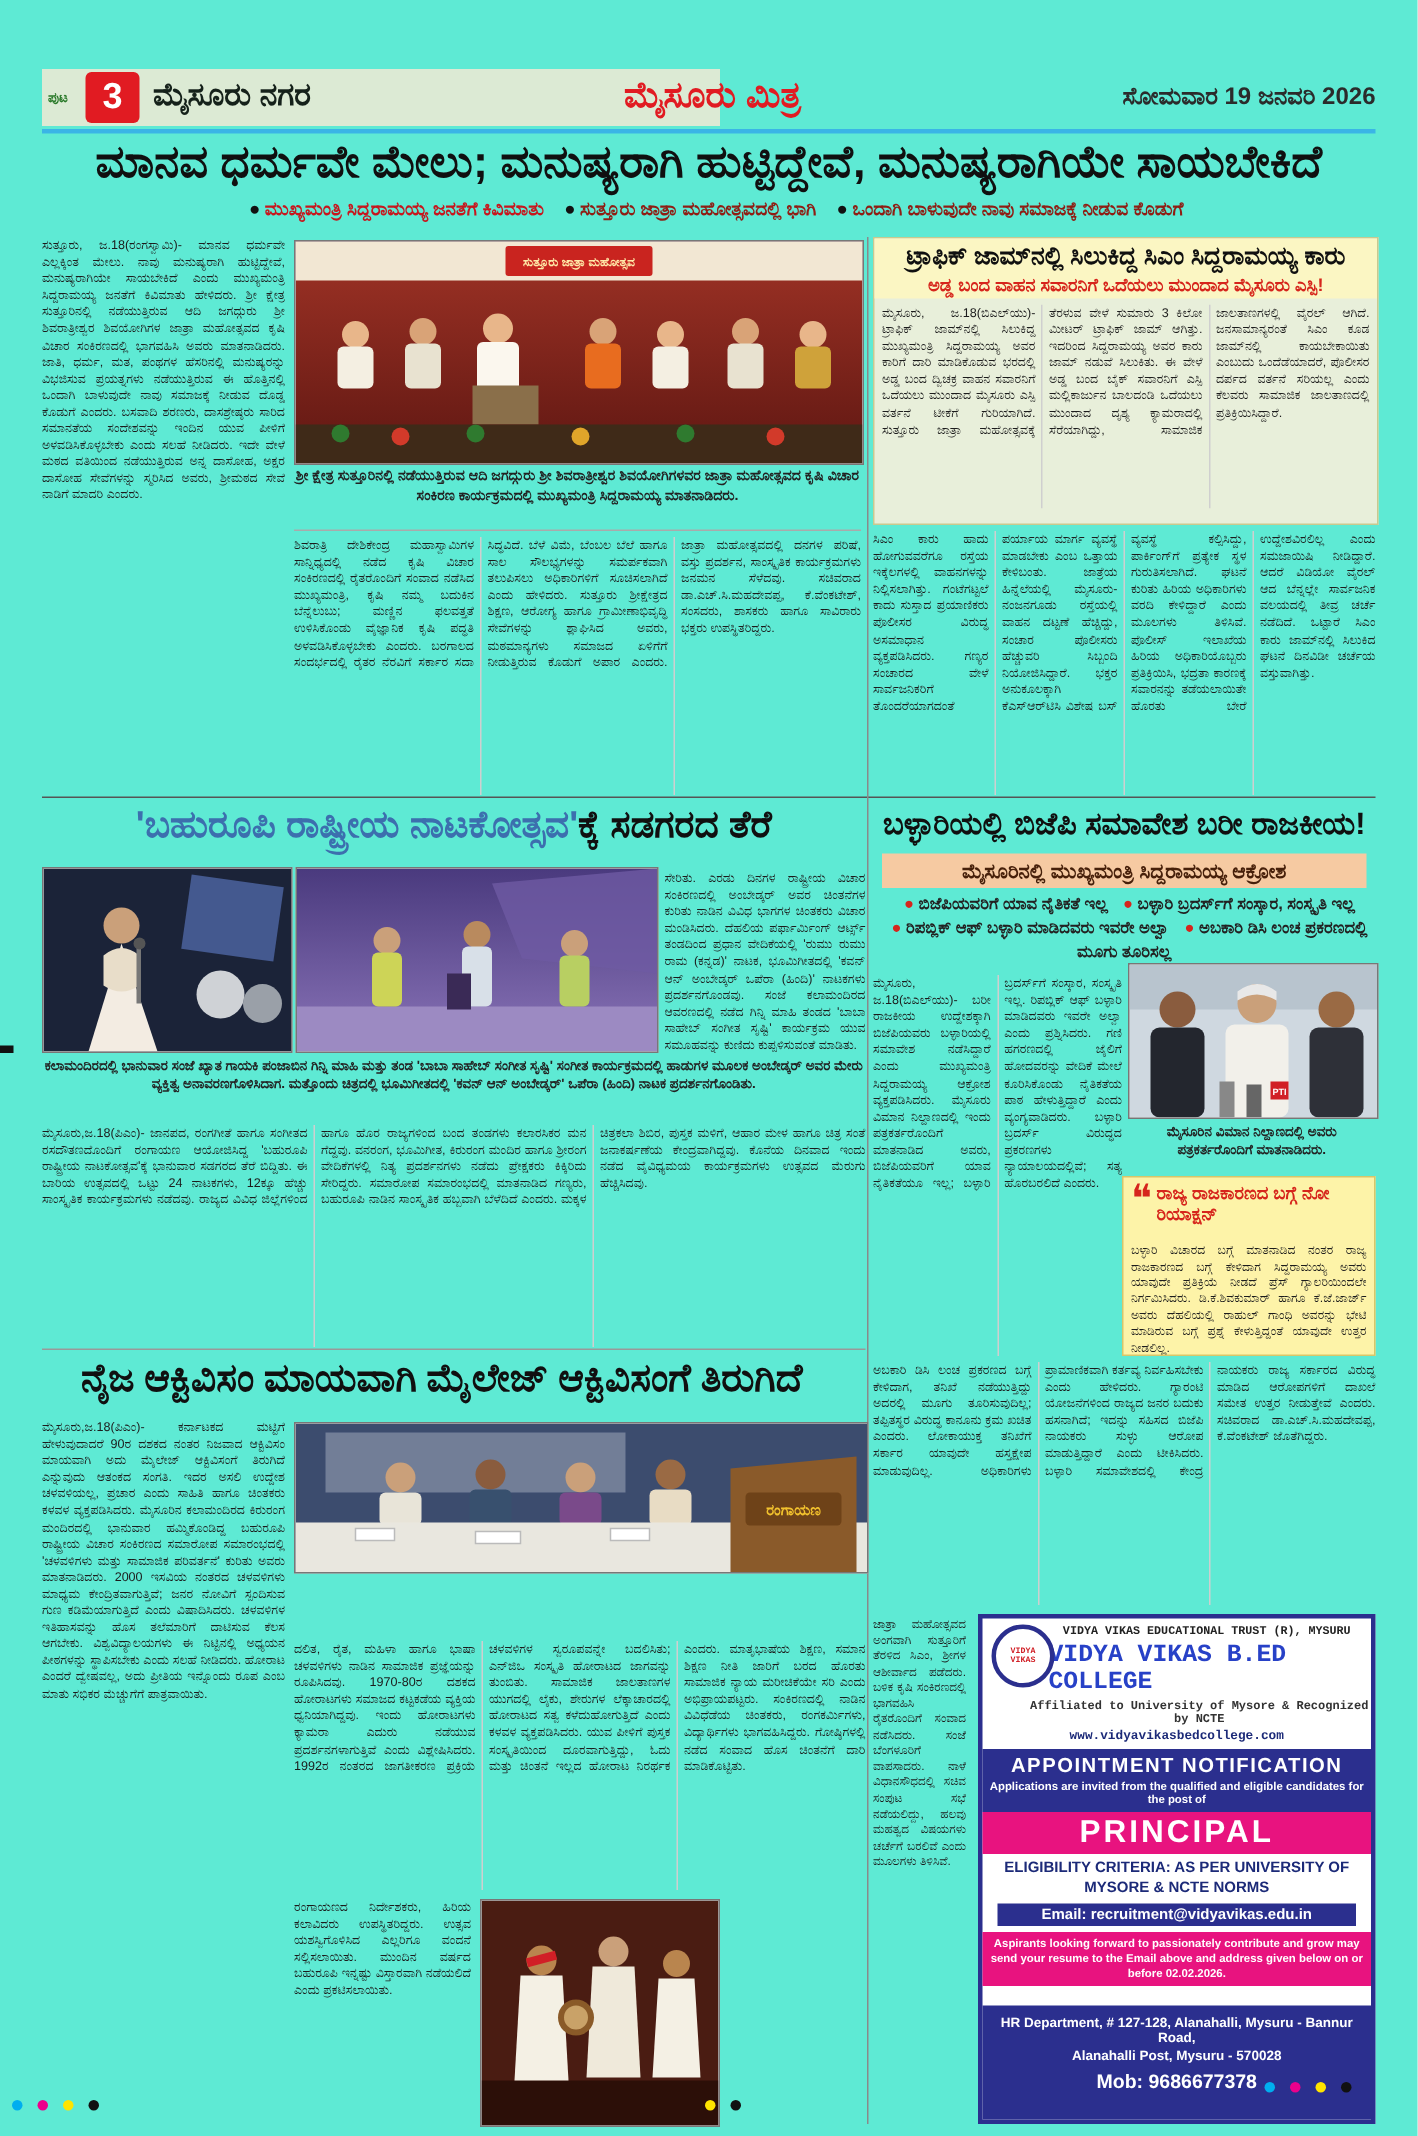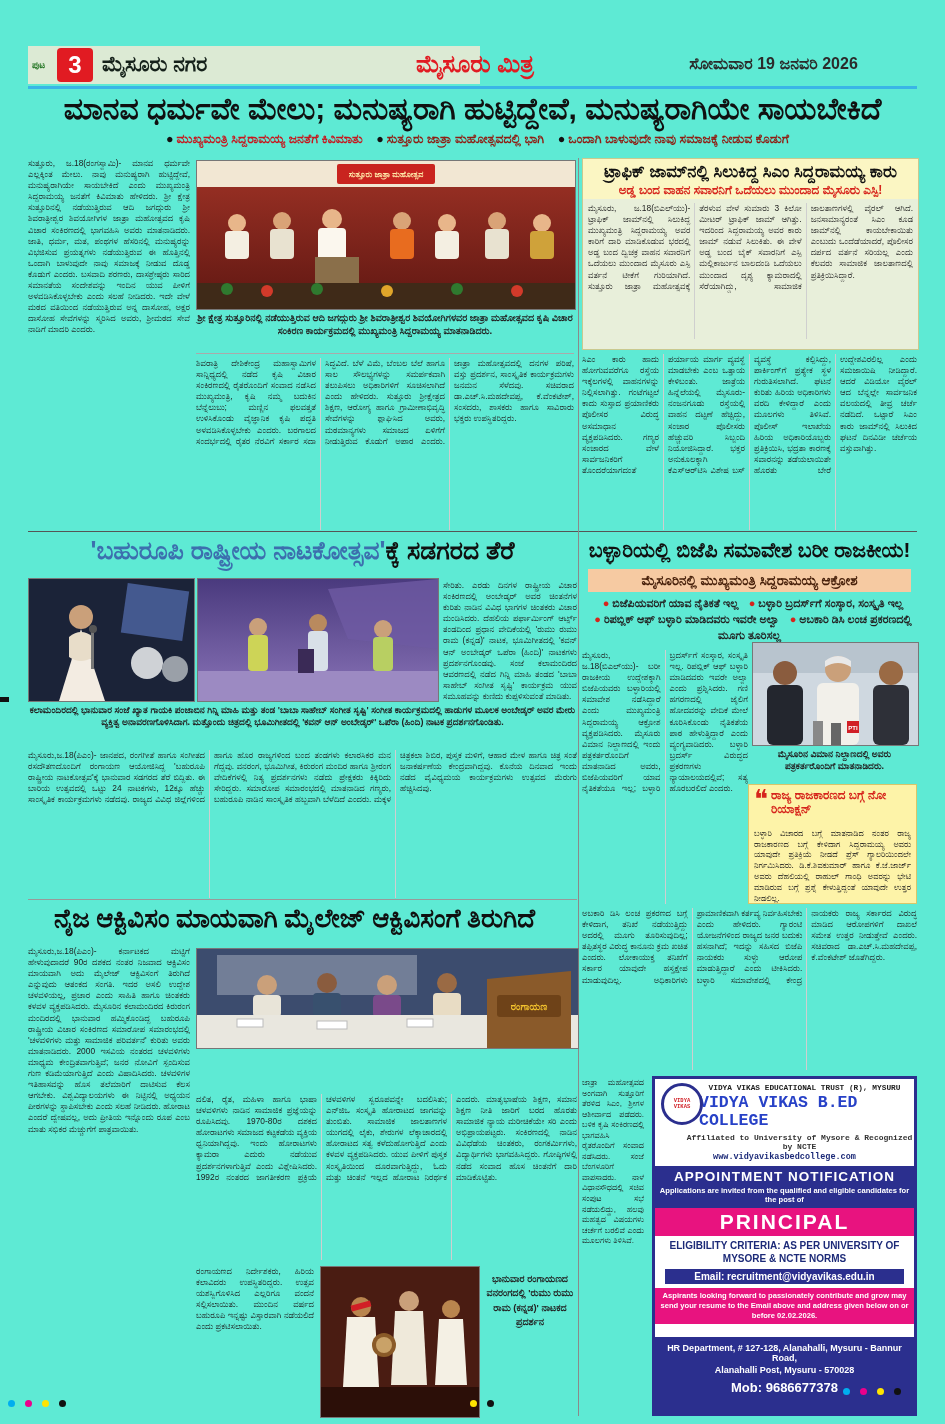--- a/index.html
+++ b/index.html
@@ -28,21 +28,21 @@
 <div id="page">
 
   <div class="abs" style="left:28px;top:46px;width:452px;height:38px;background:#dcead4;"></div>
   <div class="abs" style="left:32px;top:60px;font-size:9px;font-weight:bold;color:#2a7a2a;">ಪುಟ</div>
   <div class="abs" style="left:57px;top:48px;width:36px;height:34px;background:#e11b22;border-radius:4px;
               display:flex;align-items:center;justify-content:center;">
     <span style="color:#fff;font-weight:bold;font-size:24px;">3</span>
   </div>
   <div class="abs" style="left:102px;top:52px;font-size:21px;font-weight:bold;color:#15211a;">ಮೈಸೂರು ನಗರ</div>
   <div class="abs" style="left:330px;top:50px;width:290px;text-align:center;font-size:24px;font-weight:bold;color:#e11b22;">ಮೈಸೂರು ಮಿತ್ರ</div>
-  <div class="abs" style="left:630px;top:55px;width:287px;text-align:center;font-size:16px;font-weight:bold;color:#2b2b2b;">ಸೋಮವಾರ 19 ಜನವರಿ 2026</div>
+  <div class="abs" style="left:630px;top:55px;width:287px;text-align:right;font-size:16px;font-weight:bold;color:#2b2b2b;">ಸೋಮವಾರ 19 ಜನವರಿ 2026</div>
   <div class="abs" style="left:28px;top:86px;width:889px;height:3px;background:#3ab5e6;"></div>
 
   <div class="abs" style="left:28px;top:132px;width:889px;text-align:center;font-size:12.5px;font-weight:bold;">
     <span class="bullet-dot">●</span><span style="color:#c7161d;">ಮುಖ್ಯಮಂತ್ರಿ ಸಿದ್ದರಾಮಯ್ಯ ಜನತೆಗೆ ಕಿವಿಮಾತು</span>
     <span class="bullet-dot">●</span><span style="color:#8f1d13;">ಸುತ್ತೂರು ಜಾತ್ರಾ ಮಹೋತ್ಸವದಲ್ಲಿ ಭಾಗಿ</span>
     <span class="bullet-dot">●</span><span style="color:#8f1d13;">ಒಂದಾಗಿ ಬಾಳುವುದೇ ನಾವು ಸಮಾಜಕ್ಕೆ ನೀಡುವ ಕೊಡುಗೆ</span>
   </div>
   <div class="abs hl" style="left:28px;top:92px;width:889px;text-align:center;font-size:30px;line-height:1.15;">ಮಾನವ ಧರ್ಮವೇ ಮೇಲು; ಮನುಷ್ಯರಾಗಿ ಹುಟ್ಟಿದ್ದೇವೆ, ಮನುಷ್ಯರಾಗಿಯೇ ಸಾಯಬೇಕಿದೆ</div>
 
   <div class="abs btxt" style="left:28px;top:158px;width:162px;height:372px;">ಸುತ್ತೂರು, ಜ.18(ರಂಗಸ್ವಾಮಿ)- ಮಾನವ ಧರ್ಮವೇ ಎಲ್ಲಕ್ಕಿಂತ ಮೇಲು. ನಾವು ಮನುಷ್ಯರಾಗಿ ಹುಟ್ಟಿದ್ದೇವೆ, ಮನುಷ್ಯರಾಗಿಯೇ ಸಾಯಬೇಕಿದೆ ಎಂದು ಮುಖ್ಯಮಂತ್ರಿ ಸಿದ್ದರಾಮಯ್ಯ ಜನತೆಗೆ ಕಿವಿಮಾತು ಹೇಳಿದರು. ಶ್ರೀ ಕ್ಷೇತ್ರ ಸುತ್ತೂರಿನಲ್ಲಿ ನಡೆಯುತ್ತಿರುವ ಆದಿ ಜಗದ್ಗುರು ಶ್ರೀ ಶಿವರಾತ್ರೀಶ್ವರ ಶಿವಯೋಗಿಗಳ ಜಾತ್ರಾ ಮಹೋತ್ಸವದ ಕೃಷಿ ವಿಚಾರ ಸಂಕಿರಣದಲ್ಲಿ ಭಾಗವಹಿಸಿ ಅವರು ಮಾತನಾಡಿದರು. ಜಾತಿ, ಧರ್ಮ, ಮತ, ಪಂಥಗಳ ಹೆಸರಿನಲ್ಲಿ ಮನುಷ್ಯರನ್ನು ವಿಭಜಿಸುವ ಪ್ರಯತ್ನಗಳು ನಡೆಯುತ್ತಿರುವ ಈ ಹೊತ್ತಿನಲ್ಲಿ ಒಂದಾಗಿ ಬಾಳುವುದೇ ನಾವು ಸಮಾಜಕ್ಕೆ ನೀಡುವ ದೊಡ್ಡ ಕೊಡುಗೆ ಎಂದರು. ಬಸವಾದಿ ಶರಣರು, ದಾಸಶ್ರೇಷ್ಠರು ಸಾರಿದ ಸಮಾನತೆಯ ಸಂದೇಶವನ್ನು ಇಂದಿನ ಯುವ ಪೀಳಿಗೆ ಅಳವಡಿಸಿಕೊಳ್ಳಬೇಕು ಎಂದು ಸಲಹೆ ನೀಡಿದರು. ಇದೇ ವೇಳೆ ಮಠದ ವತಿಯಿಂದ ನಡೆಯುತ್ತಿರುವ ಅನ್ನ ದಾಸೋಹ, ಅಕ್ಷರ ದಾಸೋಹ ಸೇವೆಗಳನ್ನು ಸ್ಮರಿಸಿದ ಅವರು, ಶ್ರೀಮಠದ ಸೇವೆ ನಾಡಿಗೆ ಮಾದರಿ ಎಂದರು.</div>
@@ -211,21 +211,20 @@
         <path d="M26 50 L54 50 L58 120 L22 120 Z" fill="#f4f0e4"></path>
       <circle cx="88" cy="34" r="10" fill="#caa07a"></circle>
         <path d="M74 44 L102 44 L106 118 L70 118 Z" fill="#efe9da"></path>
       <circle cx="130" cy="42" r="9" fill="#b9854e"></circle>
         <path d="M118 52 L142 52 L146 118 L114 118 Z" fill="#f4f0e4"></path>
       <circle cx="63" cy="78" r="12" fill="#8a5a28"></circle>
         <circle cx="63" cy="78" r="8" fill="#c9a268"></circle>
       <rect x="30" y="36" width="20" height="6" fill="#d11f26" transform="rotate(-15 40 39)"></rect>
     </svg>
   </div>
-  <div class="abs cap" style="left:484px;top:1272px;width:92px;height:144px;font-size:9.5px;line-height:1.5;">ಭಾನುವಾರ ರಂಗಾಯಣದ ವನರಂಗದಲ್ಲಿ 'ರುಮು ರುಮು ರಾಮ (ಕನ್ನಡ)' ನಾಟಕದ ಪ್ರದರ್ಶನ</div>
 
   <div class="abs" style="left:652px;top:1076px;width:265px;height:340px;border:3px solid #2b2f8e;background:#fff;box-sizing:border-box;">
     <div style="position:relative;padding-top:5px;font-family:Liberation Mono, monospace;">
       <div style="position:absolute;left:6px;top:4px;width:36px;height:36px;border:3px solid #2b2f8e;border-radius:50%;
                   display:flex;align-items:center;justify-content:center;">
         <span style="font-size:5.5px;font-weight:bold;color:#d11f26;text-align:center;line-height:1.1;">VIDYA VIKAS</span>
       </div>
       <div style="margin-left:44px;margin-right:4px;text-align:center;font-size:7.8px;font-weight:bold;color:#222;">VIDYA VIKAS EDUCATIONAL TRUST (R), MYSURU</div>
       <div style="margin-left:44px;margin-right:4px;text-align:left;font-size:16.5px;font-weight:bold;color:#2741c7;line-height:1.1;margin-top:2px;">VIDYA VIKAS B.ED COLLEGE</div>
       <div style="text-align:center;font-size:8px;font-weight:bold;color:#333;margin-top:3px;padding-left:30px;">Affiliated to University of Mysore &amp; Recognized by NCTE</div>

